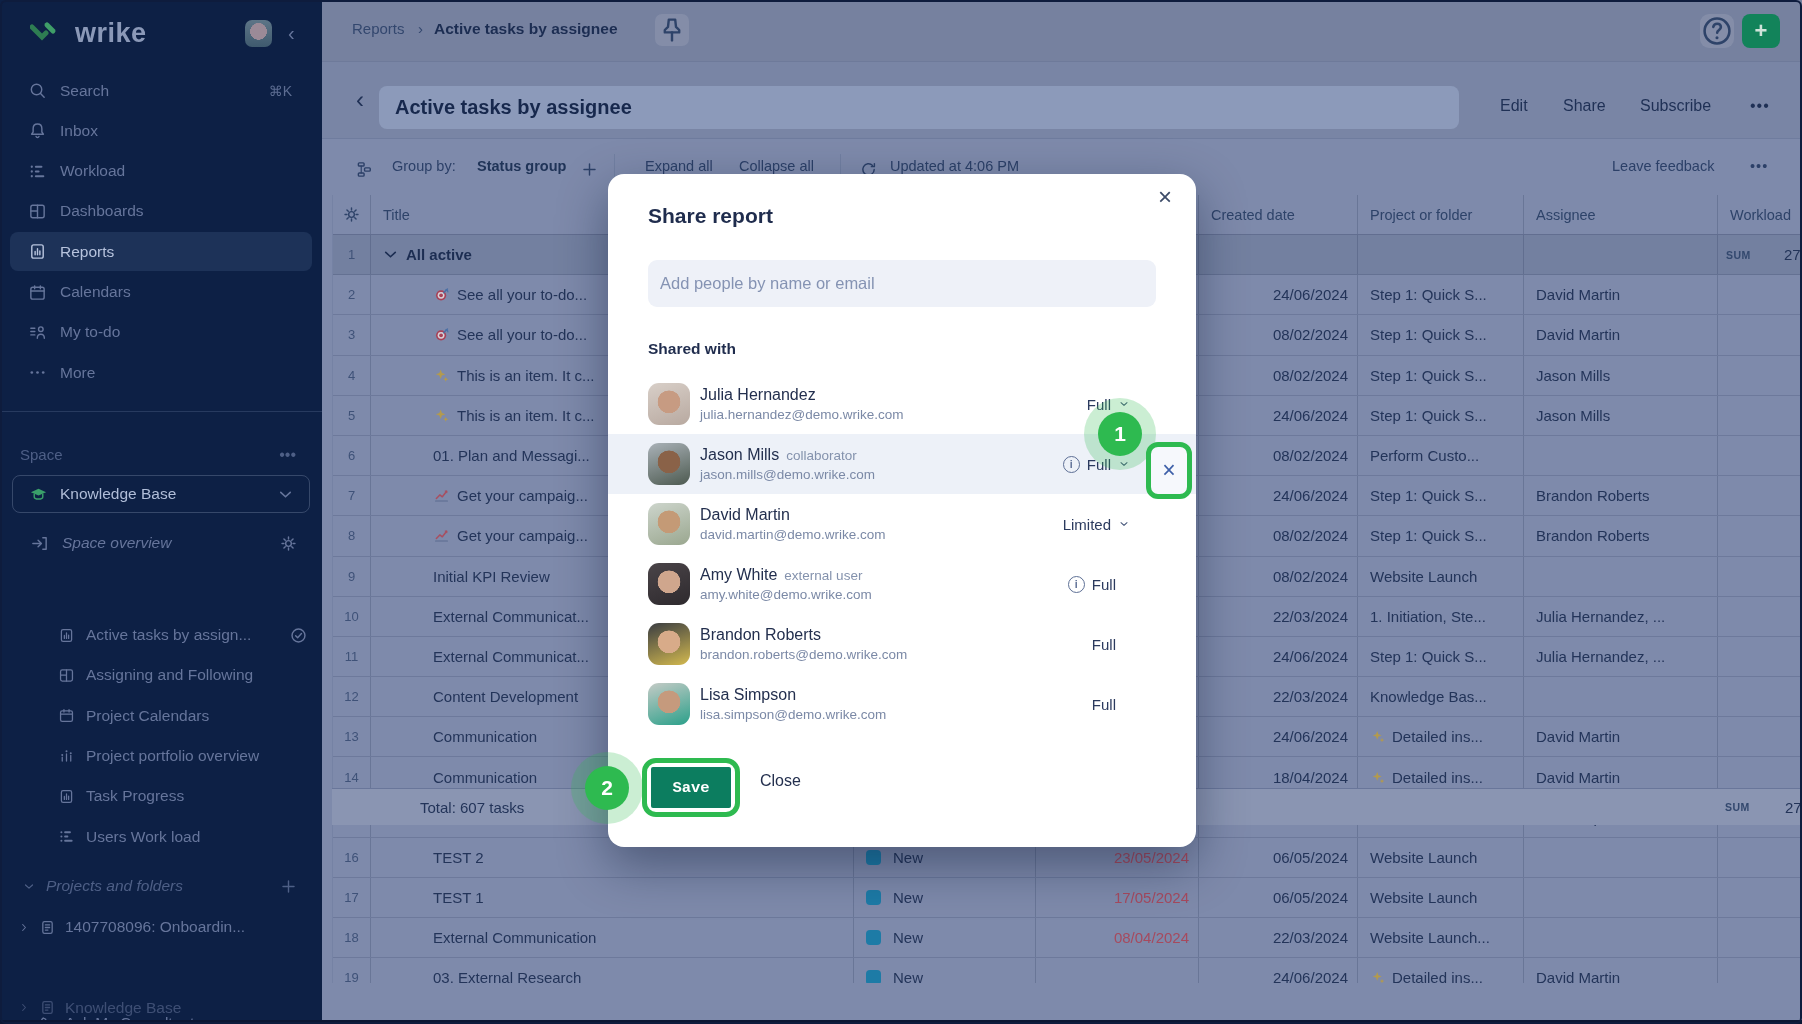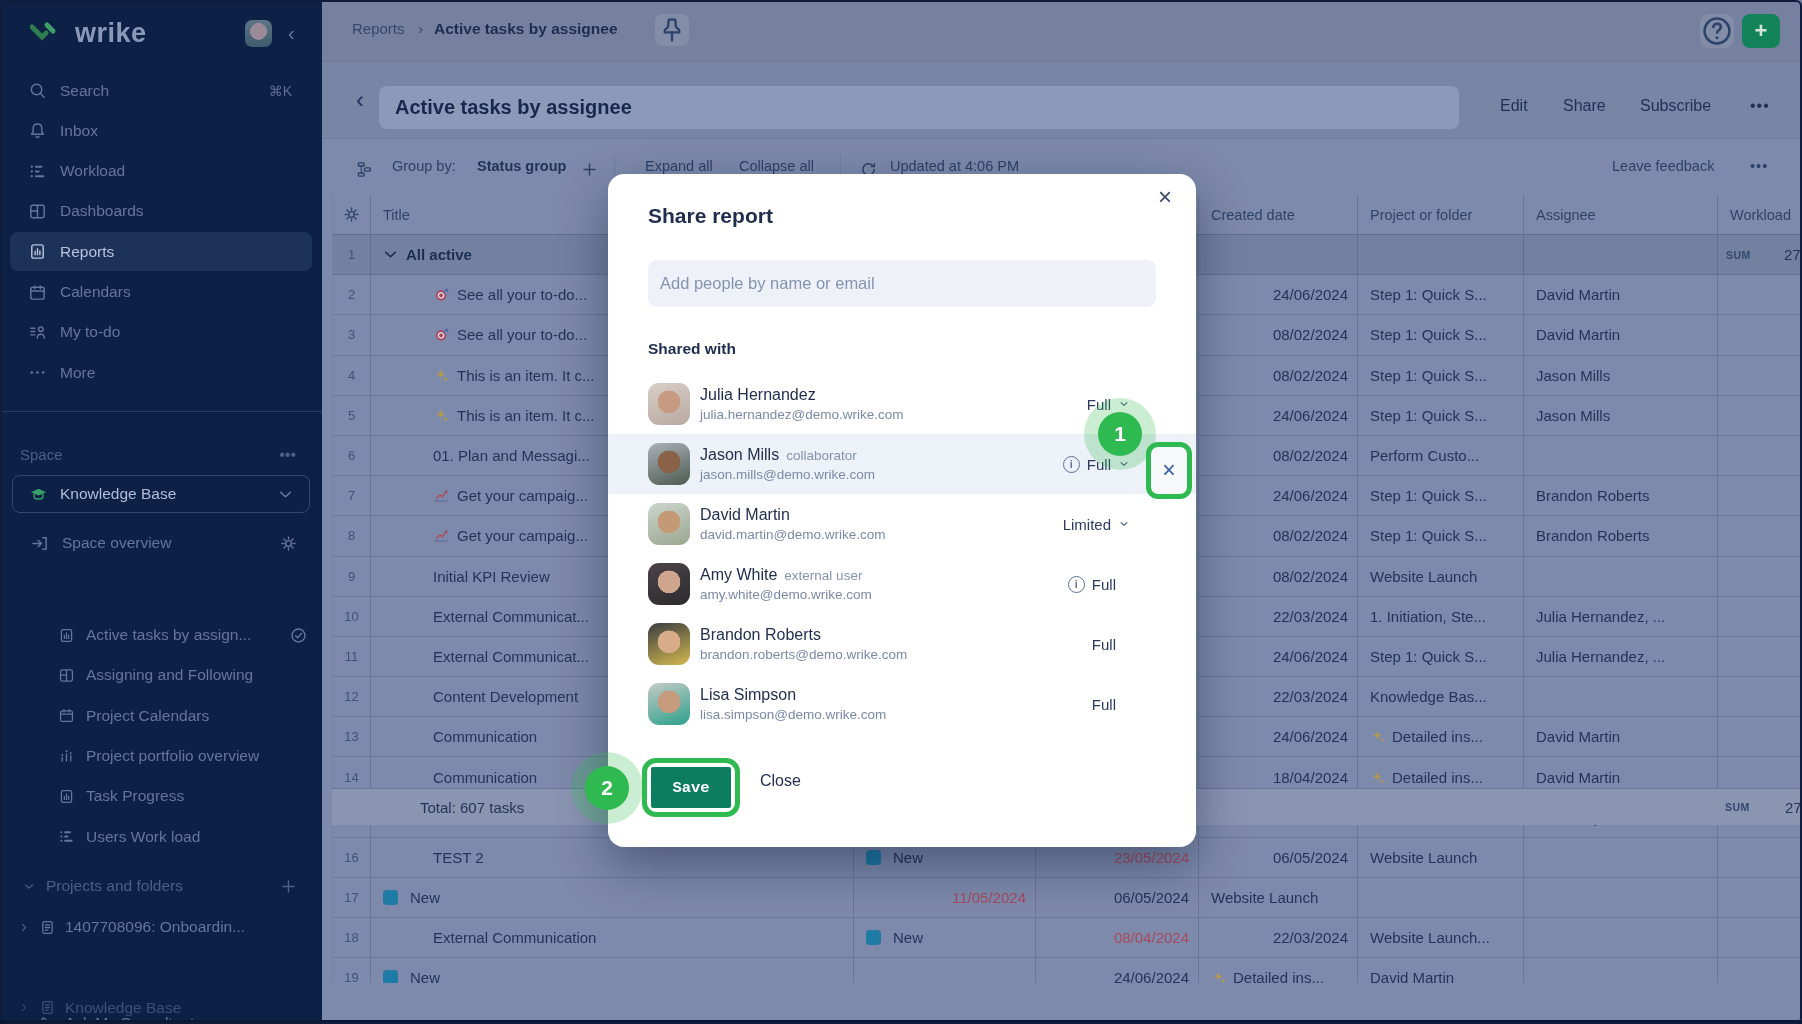--- a/index.html
+++ b/index.html
@@ -20,21 +20,21 @@
     display:flex; align-items:center; padding-left:18px; gap:13px; font-size:15.5px; }
   .snav-item.active { background:#1d3258; color:#b7c3dd; }
   .snav-item .shortcut { margin-left:auto; margin-right:20px; font-size:14px; color:#58679000; color:#5d6d92; }
   .sicon { width:19px; height:19px; flex:0 0 19px; display:inline-flex; }
   .side-divider { position:absolute; left:0; width:322px; border-top:1px solid rgba(130,150,190,0.22); }
   .section-label { position:absolute; left:20px; font-size:15px; color:#4e5f86;text-align:center; }
   .section-dots { position:absolute; right:26px; color:#4e5f86; }
   .kb-box { position:absolute; left:12px; top:475px; width:298px; height:38px; border:1px solid rgba(160,175,205,0.28);
     border-radius:8px; display:flex; align-items:center; padding:0 14px 0 16px; gap:12px; }
   .kb-label { font-size:15.5px; color:#b0bdd8; flex:1; }
-  .srow { position:absolute; left:0; width:322px; height:38px; display:flex; align-items:center; font-size:15.5px; }
+  .srow { position:absolute; left:0; width:322px; height:38px; display:flex; align-items:center; font-size:15.5px;font-style:italic; }
   .tool-item { position:absolute; left:58px; width:264px; height:38px; display:flex; align-items:center; gap:11px; font-size:15.5px; color:#66759b; }
   .proj-item { position:absolute; left:18px; width:304px; height:38px; display:flex; align-items:center; gap:9px; font-size:15.5px; color:#66759b; }
 
   
   #main { position:absolute; left:322px; top:0; width:1480px; height:1020px; background:#7e8aab; }
   #topbar { position:absolute; left:0; top:0; width:1480px; height:62px; background:#76819f;
     border-bottom:1px solid #66729679; }
   .crumb { position:absolute; top:20px; font-size:15px; color:#33476e; }
   .crumb-cur { font-weight:600; color:#1c2d52; font-size:15.5px; }
   .pin-box { position:absolute; left:333px; top:14px; width:34px; height:32px; background:rgba(255,255,255,0.10);
@@ -796,26 +796,29 @@
           <span>06/05/2024</span>
         </div>
         <div class="tcell pad">
           <span>Website Launch</span>
         </div>
         <div class="tcell pad"></div>
         <div class="tcell "></div>
       </div>
       <div class="trow">
         <div class="tcell num">17</div>
+        <div class="tcell title-plain">
+          <span>TEST 1</span>
+        </div>
         <div class="tcell pad">
           <span class="status-badge"></span>
           <span>New</span>
         </div>
         <div class="tcell right overdue">
-          <span>11/05/2024</span>
+          <span>17/05/2024</span>
         </div>
         <div class="tcell right">
           <span>06/05/2024</span>
         </div>
         <div class="tcell pad">
           <span>Website Launch</span>
         </div>
         <div class="tcell pad"></div>
         <div class="tcell "></div>
       </div>
@@ -835,20 +838,23 @@
           <span>22/03/2024</span>
         </div>
         <div class="tcell pad">
           <span>Website Launch...</span>
         </div>
         <div class="tcell pad"></div>
         <div class="tcell "></div>
       </div>
       <div class="trow">
         <div class="tcell num">19</div>
+        <div class="tcell title-plain">
+          <span>03. External Research</span>
+        </div>
         <div class="tcell pad">
           <span class="status-badge"></span>
           <span>New</span>
         </div>
         <div class="tcell right overdue"></div>
         <div class="tcell right">
           <span>24/06/2024</span>
         </div>
         <div class="tcell pad">
           <span class="sicon" style="width:16px;flex-basis:16px;margin-right:6px">

